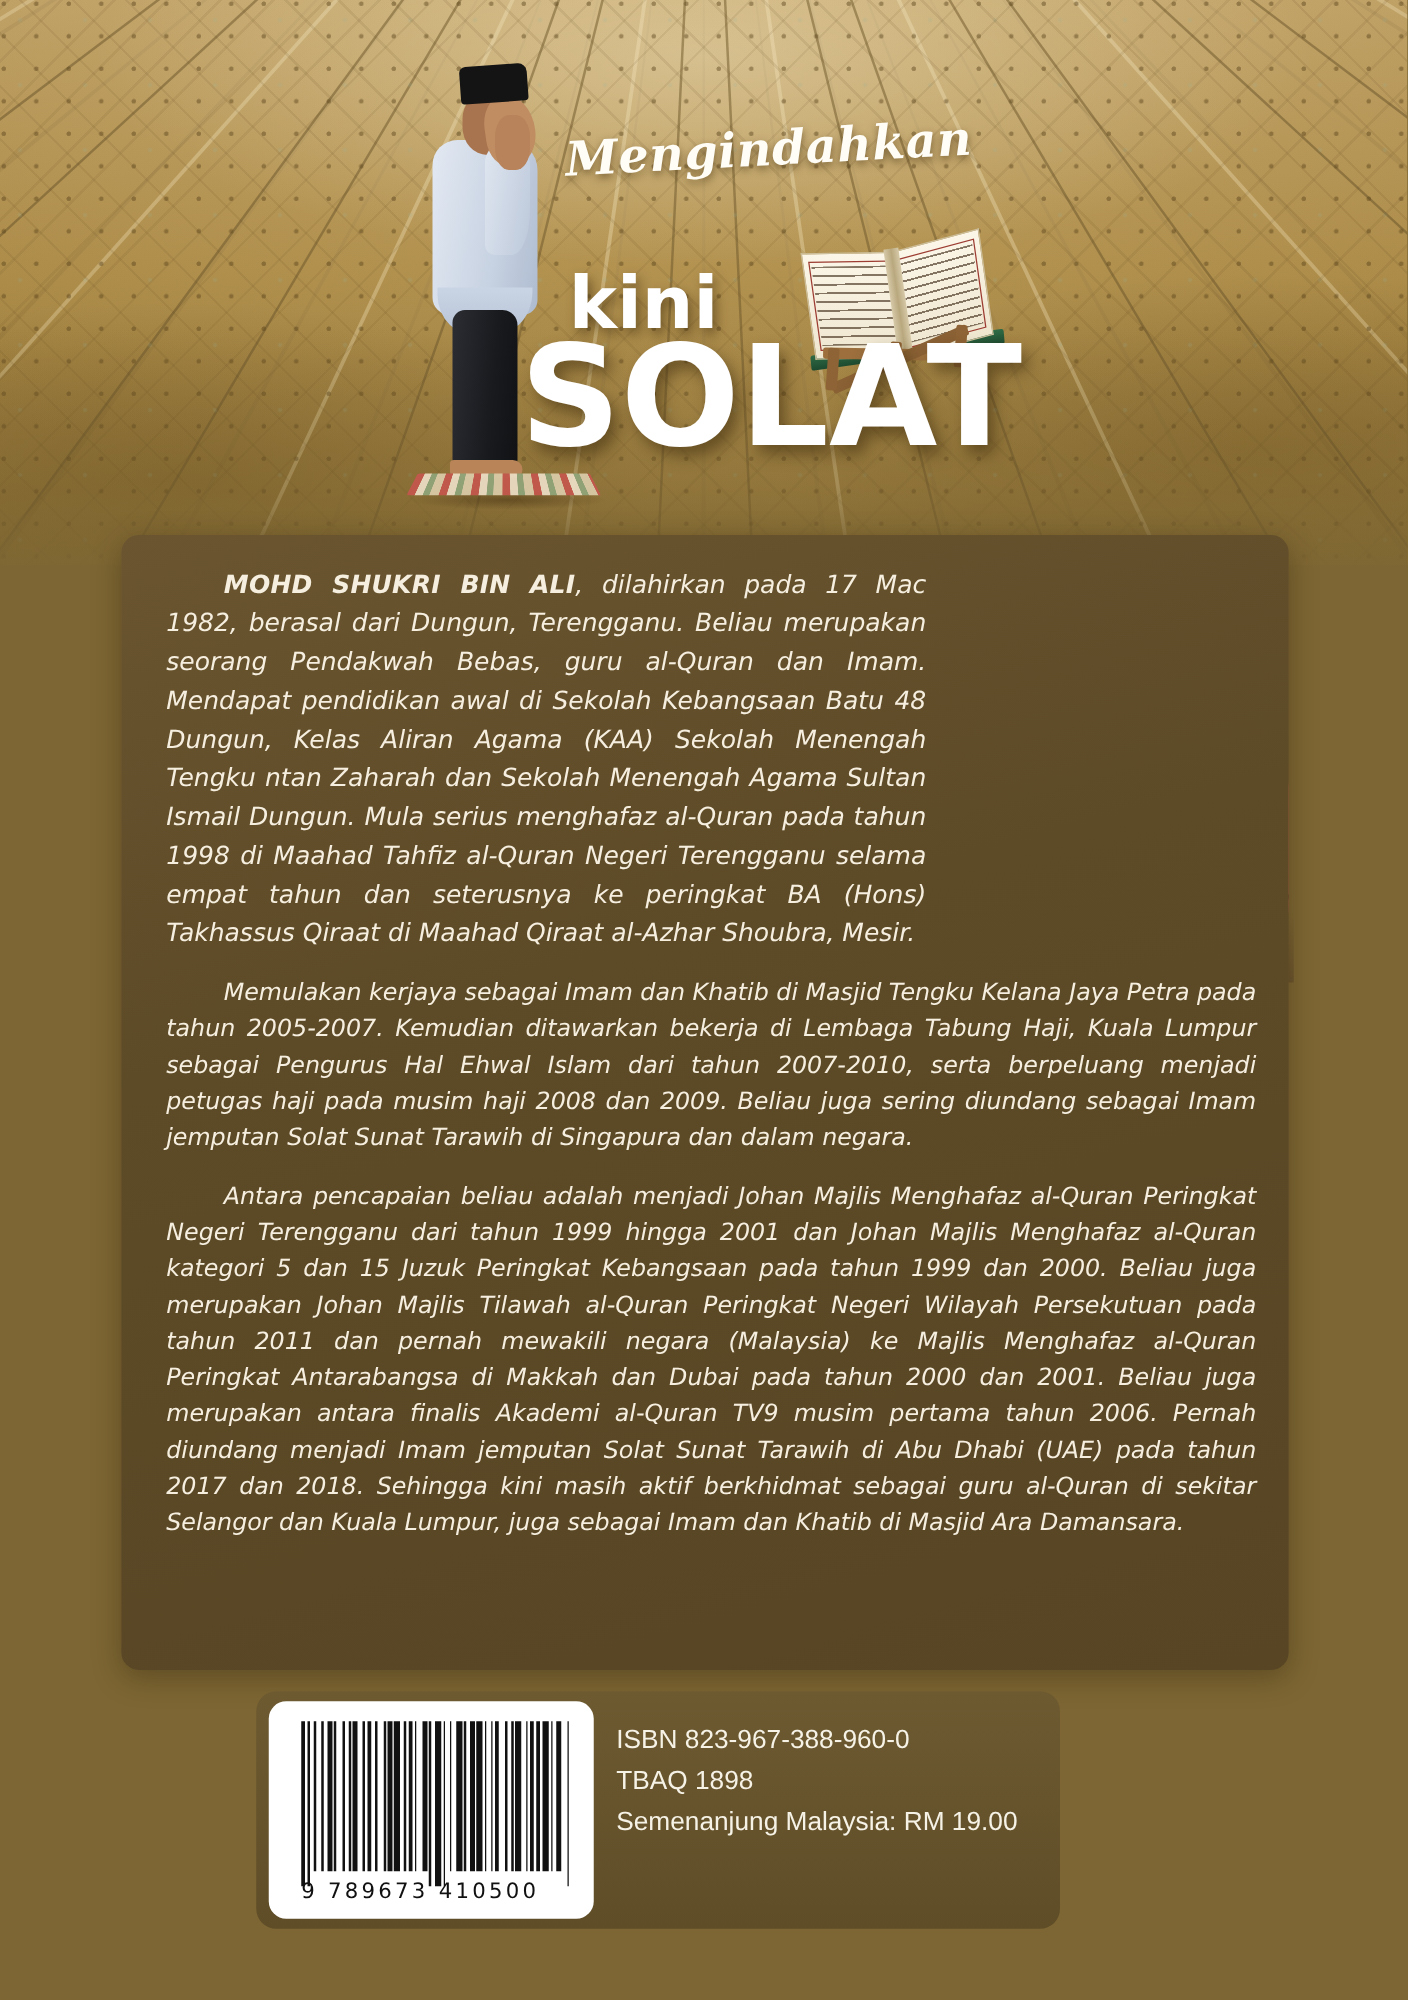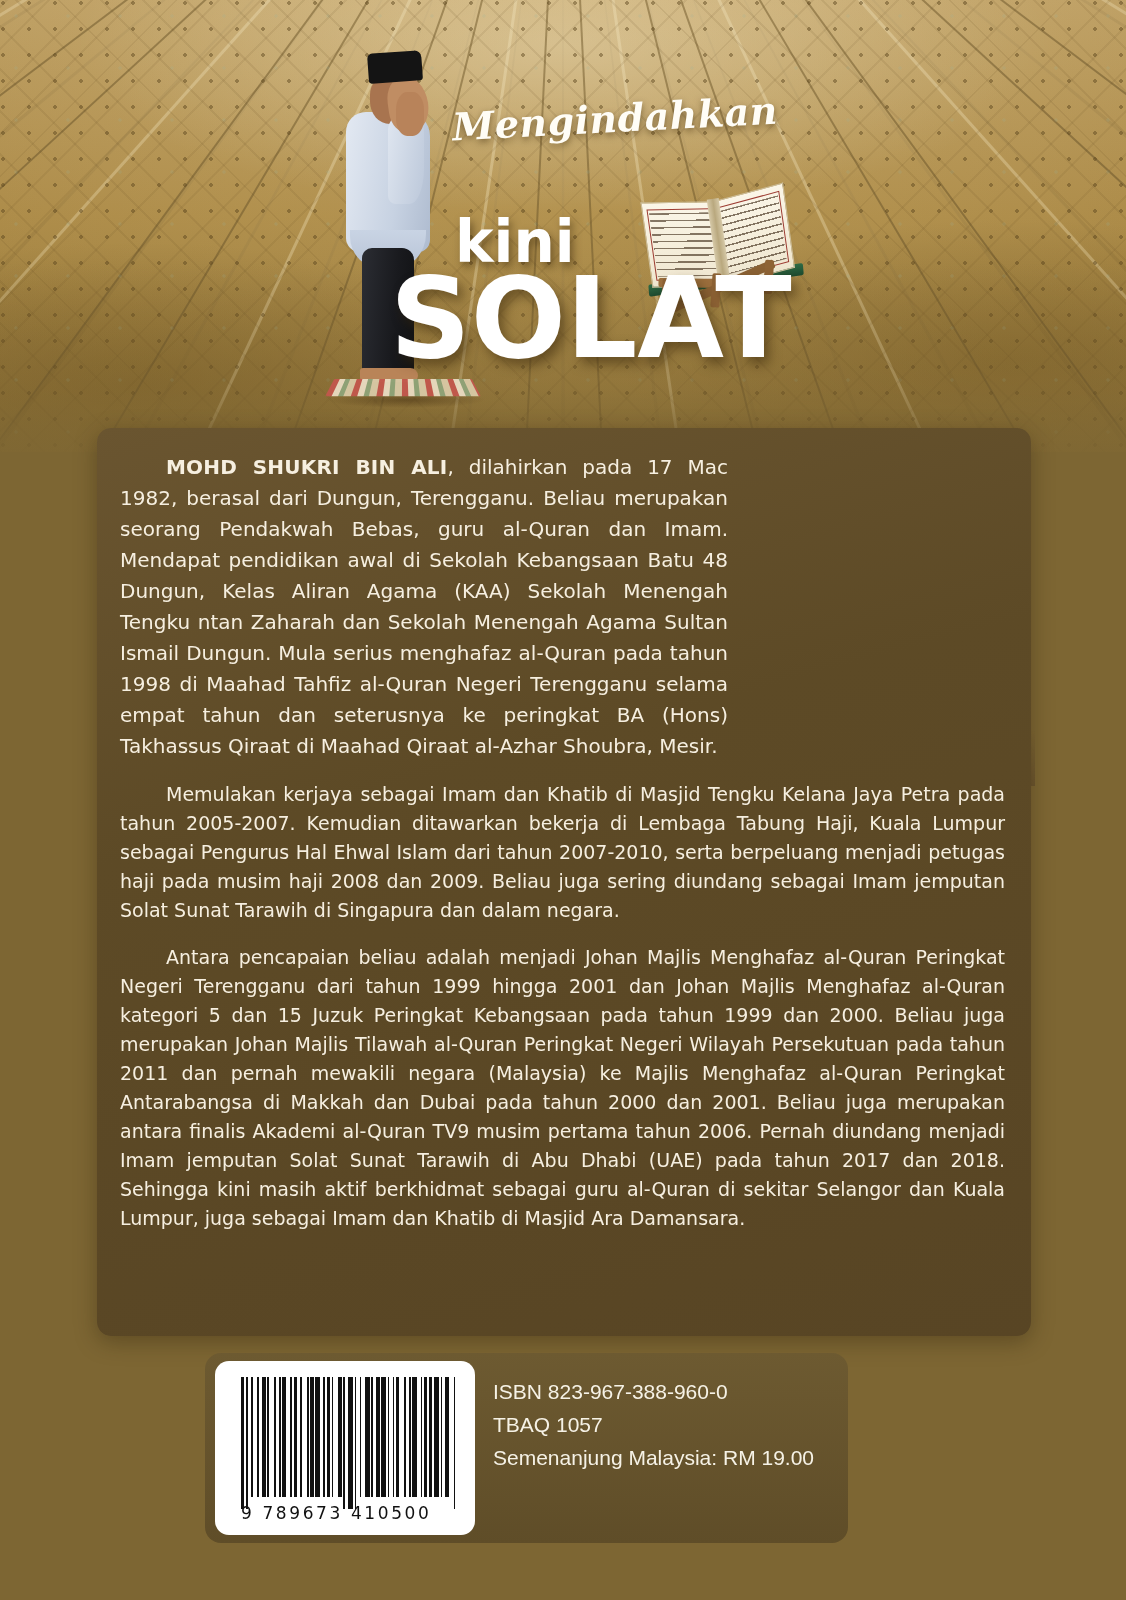--- a/index.html
+++ b/index.html
@@ -74,21 +74,21 @@
     letter-spacing:-1px;color:#ffffff;
     text-shadow:4px 6px 10px rgba(60,42,12,.55);
   }
   .t-dalam{
     position:absolute;left:455px;top:216px;
     font-family:"DejaVu Sans", sans-serif;
     font-weight:700;font-size:58px;line-height:.9;color:#ffffff;
     text-shadow:3px 5px 9px rgba(60,42,12,.55);
   }
   .t-solat{
-    position:absolute;left:390px;top:268px;
+    position:absolute;left:416px;top:268px;
     font-family:"DejaVu Sans", sans-serif;
     font-weight:700;font-size:112px;line-height:.9;
     letter-spacing:0px;color:#ffffff;
     text-shadow:5px 7px 12px rgba(60,42,12,.55);
   }
 
   
   .man{position:absolute;left:326px;top:52px;width:110px;height:348px;}
   .m-songkok{position:absolute;left:42px;top:0;width:54px;height:30px;background:#141414;border-radius:5px 7px 3px 3px;transform:rotate(-4deg);}
   .m-head{position:absolute;left:44px;top:22px;width:44px;height:50px;background:#a8744f;border-radius:42% 48% 45% 45%;}
@@ -120,21 +120,21 @@
   .rehal-leg{position:absolute;width:9px;height:34px;background:#8e6335;border-radius:2px;}
 
   
   .panel{
     position:absolute;left:97px;top:428px;width:934px;height:908px;
     background:linear-gradient(165deg,#6a5530 0%,#5d4a26 38%,#584524 100%);
     border-radius:14px 14px 14px 14px;
     box-shadow:0 6px 22px rgba(40,28,8,.35);
     color:#f4ecdc;
   }
-  .panel-inner{position:absolute;inset:0;padding:24px 26px 18px 23px;box-sizing:border-box;}
+  .panel-inner{position:absolute;inset:0;padding:24px 26px 18px 36px;box-sizing:border-box;font-style:italic;}
   .para{
     font-family:"DejaVu Sans", sans-serif;
     font-size:19.5px;line-height:30px;
     text-align:justify;text-indent:46px;
     color:#f6efe0;margin:0 0 18px 0;
     -webkit-hyphens:none;hyphens:none;
   }
   .para.p1{width:608px;font-size:20px;line-height:31px;}
   .para.p1 .nm{font-weight:700;letter-spacing:.2px;}
   .para.p2{font-size:19px;line-height:29px;margin-top:2px;}
@@ -369,18 +369,18 @@
           <span style="left: 187.969px; width: 3.29771px;"></span>
           <span style="left: 192.916px; width: 4.94656px;"></span>
           <span style="left: 199.511px; width: 1.64885px;"></span>
           <span style="left: 204.458px; width: 3.29771px;"></span>
           <span class="tall" style="left: 212.702px; width: 1.64885px;"></span>
         </div>
       <div class="barnum">9 789673 410500</div>
     </div>
     <div class="isbnlist">
       <div>ISBN 823-967-388-960-0</div>
-      <div>TBAQ 1057</div>
+      <div>TBAQ 1898</div>
       <div>Semenanjung Malaysia: RM 19.00</div>
     </div>
   </div>
 
 </div>
 
 </body></html>

